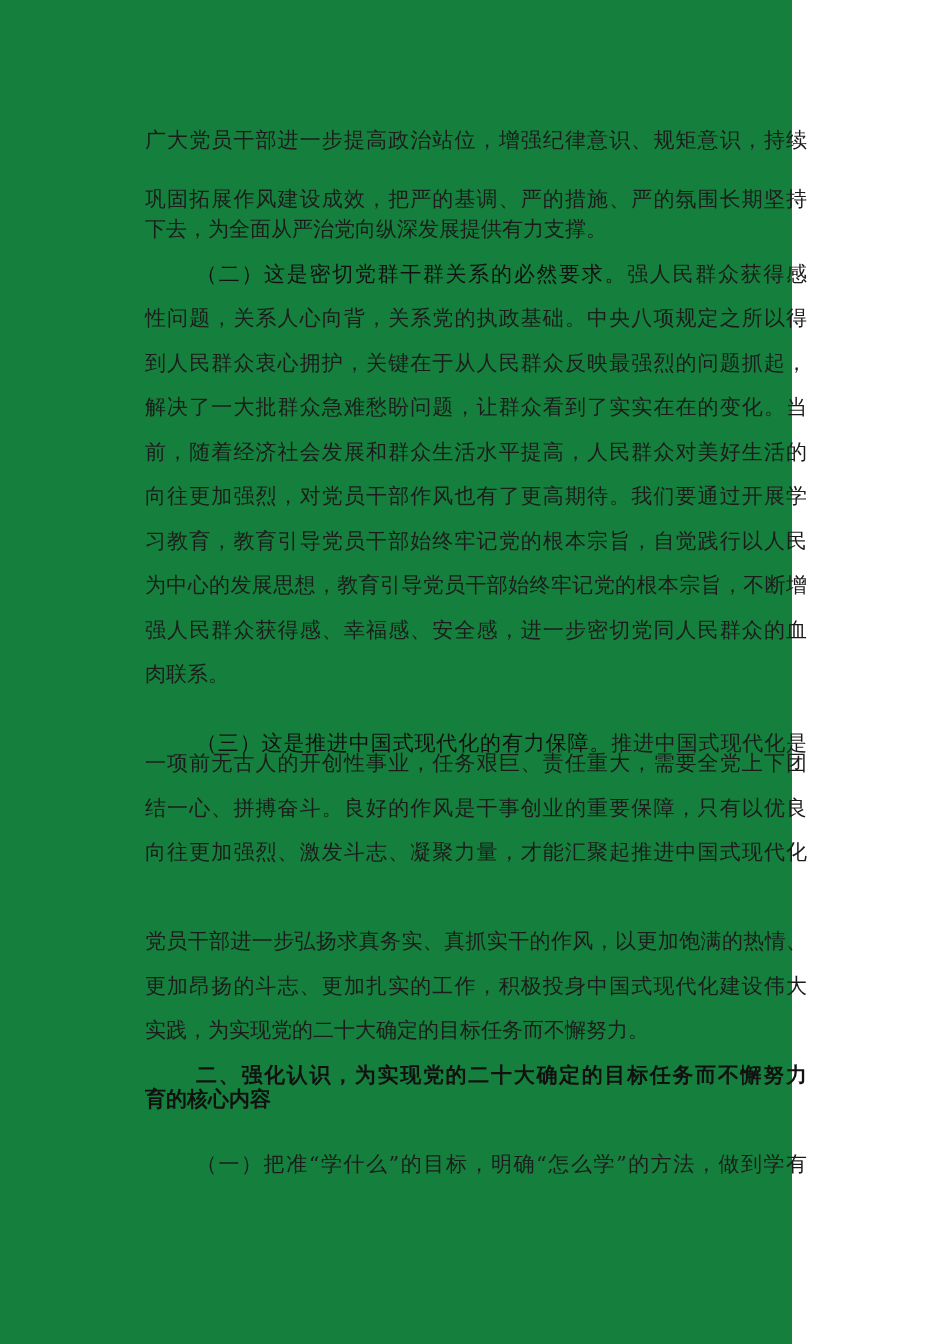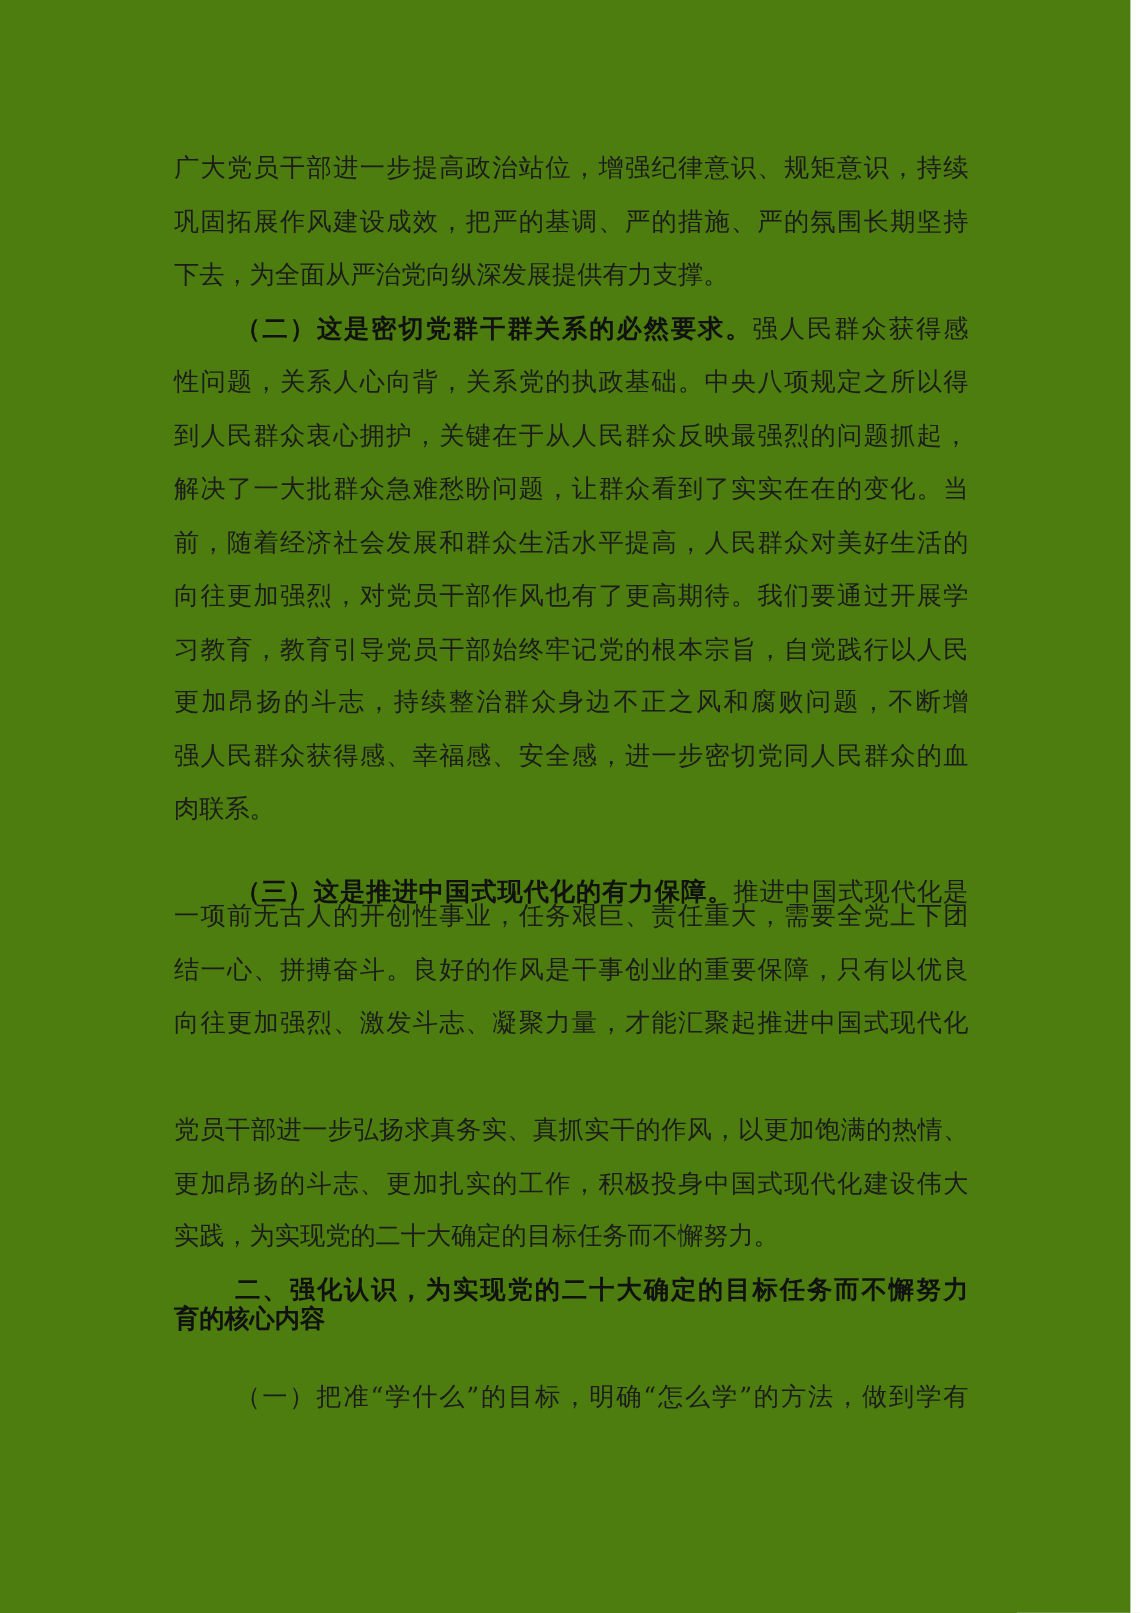--- a/index.html
+++ b/index.html
@@ -1,52 +1,52 @@
 <!DOCTYPE html>
 <html><head>
 <meta charset="utf-8">
 <style>
   html, body { margin: 0; padding: 0; background: #ffffff; }
   body { width: 950px; height: 1344px; position: relative; overflow: hidden; }
-  .page { position: absolute; left: 0; top: 0; width: 942px; height: 1344px; background: #4d7c0f; }
+  .page { position: absolute; left: 0; top: 0; width: 792px; height: 1344px; background: #15803d; }
   .line {
     position: absolute;
     left: 145px;
     width: 662px;
     height: 30px;
     line-height: 30px;
     font-family: "DejaVu Serif", "Liberation Serif", serif;
     font-size: 21px;
     color: #1c1c1c;
     white-space: nowrap;
     text-align: justify;
     text-align-last: justify;
     letter-spacing: 0;
   }
   .line.last { text-align-last: left; }
   .line.indent { left: 196px; width: 611px; }
-  .kai { font-family: "DejaVu Serif", "Liberation Serif", serif; color: #111; font-weight: 700; }
+  .kai { font-family: "DejaVu Serif", "Liberation Serif", serif; color: #111; font-weight: 400; }
   .hei { font-family: "DejaVu Sans", "Liberation Sans", sans-serif; font-weight: 700; color: #111; }
 </style>
 </head>
 <body>
 
 <div class="page">
   <div class="line" style="top:125px">广大党员干部进一步提高政治站位，增强纪律意识、规矩意识，持续</div>
-  <div class="line" style="top:170px">巩固拓展作风建设成效，把严的基调、严的措施、严的氛围长期坚持</div>
+  <div class="line" style="top:184px">巩固拓展作风建设成效，把严的基调、严的措施、严的氛围长期坚持</div>
   <div class="line last" style="top:214px">下去，为全面从严治党向纵深发展提供有力支撑。</div>
 
   <div class="line indent" style="top:259px"><span class="kai">（二）这是密切党群干群关系的必然要求。</span><span>强人民群众获得感</span></div>
   <div class="line" style="top:303px">性问题，关系人心向背，关系党的执政基础。中央八项规定之所以得</div>
   <div class="line" style="top:348px">到人民群众衷心拥护，关键在于从人民群众反映最强烈的问题抓起，</div>
   <div class="line" style="top:392px">解决了一大批群众急难愁盼问题，让群众看到了实实在在的变化。当</div>
   <div class="line" style="top:437px">前，随着经济社会发展和群众生活水平提高，人民群众对美好生活的</div>
   <div class="line" style="top:481px">向往更加强烈，对党员干部作风也有了更高期待。我们要通过开展学</div>
   <div class="line" style="top:526px">习教育，教育引导党员干部始终牢记党的根本宗旨，自觉践行以人民</div>
-  <div class="line" style="top:570px">更加昂扬的斗志，持续整治群众身边不正之风和腐败问题，不断增</div>
+  <div class="line" style="top:570px">为中心的发展思想，教育引导党员干部始终牢记党的根本宗旨，不断增</div>
   <div class="line" style="top:615px">强人民群众获得感、幸福感、安全感，进一步密切党同人民群众的血</div>
   <div class="line last" style="top:659px">肉联系。</div>
 
   <div class="line indent" style="top:728px"><span class="kai">（三）这是推进中国式现代化的有力保障。</span><span>推进中国式现代化是</span></div>
   <div class="line" style="top:748px">一项前无古人的开创性事业，任务艰巨、责任重大，需要全党上下团</div>
   <div class="line" style="top:793px">结一心、拼搏奋斗。良好的作风是干事创业的重要保障，只有以优良</div>
   <div class="line" style="top:837px">向往更加强烈、激发斗志、凝聚力量，才能汇聚起推进中国式现代化</div>
   <div class="line" style="top:926px">党员干部进一步弘扬求真务实、真抓实干的作风，以更加饱满的热情、</div>
   <div class="line" style="top:971px">更加昂扬的斗志、更加扎实的工作，积极投身中国式现代化建设伟大</div>
   <div class="line last" style="top:1015px">实践，为实现党的二十大确定的目标任务而不懈努力。</div>

